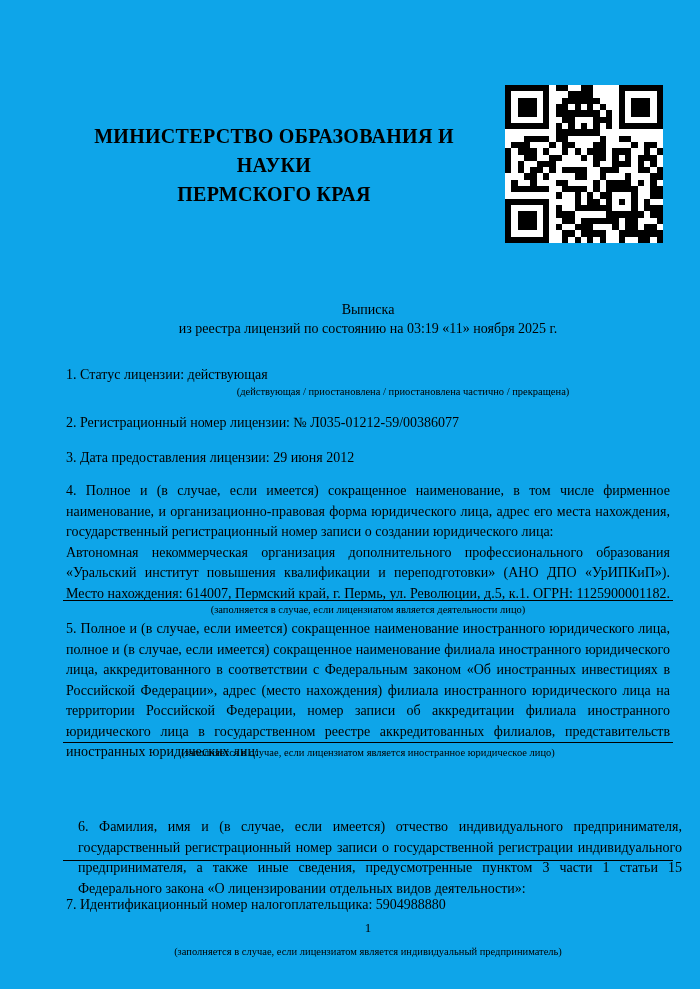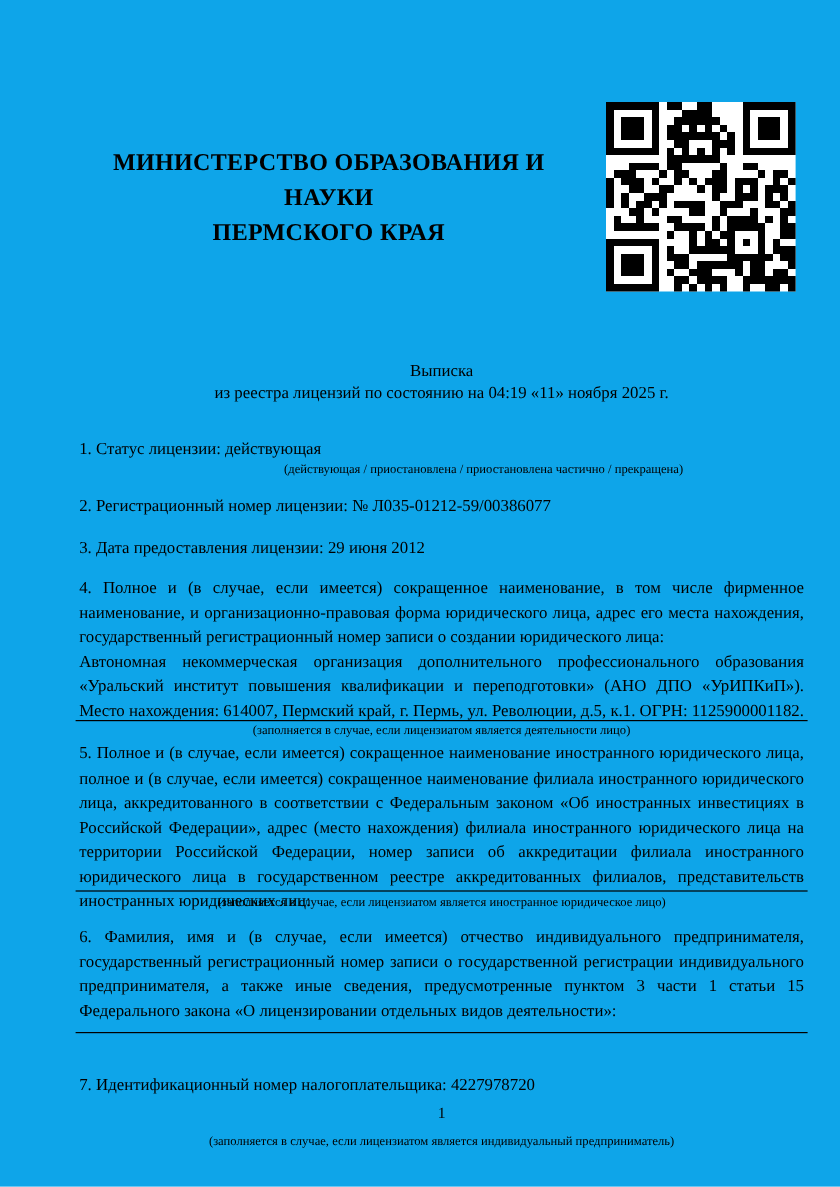--- a/index.html
+++ b/index.html
@@ -14,21 +14,21 @@
   }
   .hcap{font-weight:normal;font-size:10.5px;line-height:13px;letter-spacing:0;margin-top:2px;}
   .title{
     position:absolute;left:66px;top:300px;width:604px;text-align:center;
     font-size:14px;line-height:19px;
   }
   .item{position:absolute;left:66px;width:604px;font-size:14px;line-height:20.5px;}
   .just{text-align:justify;}
   .just p{margin:0;padding:0;}
   .i1{top:365px;} .i2{top:413px;} .i3{top:448px;}
-  .i4{top:481px;} .i5{top:619px;} .i6{top:772px;} .i7{top:895px;}
+  .i4{top:481px;} .i5{top:619px;} .i6{top:817px;margin-left:12px;} .i7{top:895px;}
   .smallcap{
     position:absolute;left:66px;width:604px;text-align:center;
     font-size:10.5px;line-height:13px;
   }
   .c1{top:385px;padding-left:70px;box-sizing:border-box;}
   .c4{top:603px;} .c5{top:746px;} .c6{top:904px;margin-top:41px;}
   .rule{position:absolute;left:63px;width:610px;border-top:1.7px solid #000;height:0;}
   .r4{top:600px;} .r5{top:742px;} .r6{top:860px;}
   .pagenum{
     position:absolute;left:66px;top:920px;width:604px;text-align:center;
@@ -379,21 +379,21 @@
       </svg>
   </div>
 
   <div class="header">
     <div>МИНИСТЕРСТВО ОБРАЗОВАНИЯ И НАУКИ</div>
     <div>ПЕРМСКОГО КРАЯ</div>
   </div>
 
   <div class="title">
     <div>Выписка</div>
-    <div>из реестра лицензий по состоянию на 04:19 «11» ноября 2025 г.</div>
+    <div>из реестра лицензий по состоянию на 03:19 «11» ноября 2025 г.</div>
   </div>
 
   <div class="item i1">1. Статус лицензии: действующая</div>
   <div class="smallcap c1">(действующая / приостановлена / приостановлена частично / прекращена)</div>
 
   <div class="item i2">2. Регистрационный номер лицензии: № Л035-01212-59/00386077</div>
 
   <div class="item i3">3. Дата предоставления лицензии: 29 июня 2012</div>
 
   <div class="item i4 just">
@@ -408,17 +408,17 @@
   </div>
   <div class="rule r5"></div>
   <div class="smallcap c5">(заполняется в случае, если лицензиатом является иностранное юридическое лицо)</div>
 
   <div class="item i6 just">
     <p>6. Фамилия, имя и (в случае, если имеется) отчество индивидуального предпринимателя, государственный регистрационный номер записи о государственной регистрации индивидуального предпринимателя, а также иные сведения, предусмотренные пунктом 3 части 1 статьи 15 Федерального закона «О лицензировании отдельных видов деятельности»:</p>
   </div>
   <div class="rule r6"></div>
   <div class="smallcap c6">(заполняется в случае, если лицензиатом является индивидуальный предприниматель)</div>
 
-  <div class="item i7">7. Идентификационный номер налогоплательщика: 4227978720</div>
+  <div class="item i7">7. Идентификационный номер налогоплательщика: 5904988880</div>
 
   <div class="pagenum">1</div>
 
 </div>
 
 </body></html>

